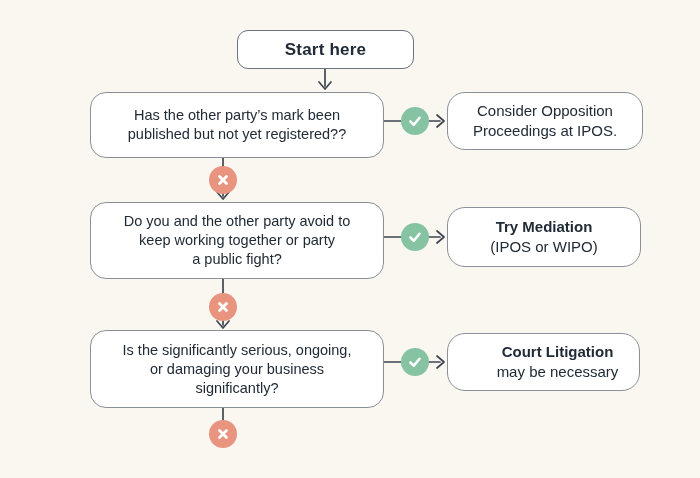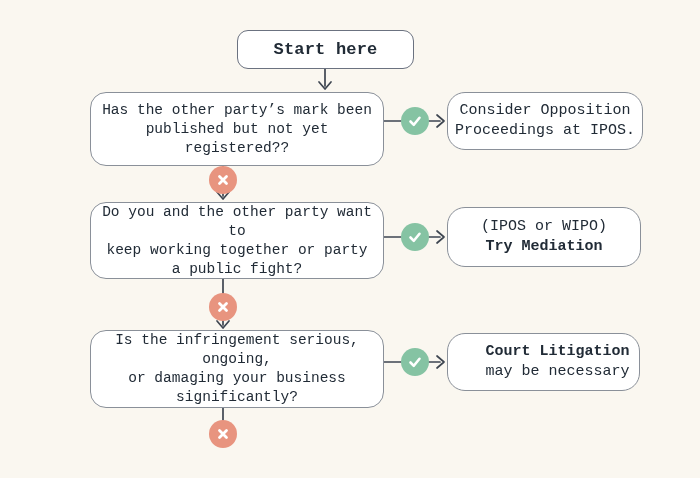--- a/index.html
+++ b/index.html
@@ -39,21 +39,20 @@
     stroke-linejoin:round;
   }
   .node{
     position:absolute;
     background:var(--node-fill);
     display:flex;
     flex-direction:column;
     justify-content:center;
     text-align:center;
     box-sizing:border-box;
-    font-family:Liberation Mono, monospace;
   }
   .start{
     left:237px;top:30px;width:177px;height:39px;
     border:1.6px solid var(--start-border);
     border-radius:11px;
     font-size:17px;
     font-weight:700;
     letter-spacing:.2px;
   }
   .question{
@@ -63,21 +62,21 @@
     line-height:19px;
     font-weight:400;
   }
   .outcome{
     border:1.3px solid var(--node-border);
     border-radius:18px;
     font-size:15px;
     line-height:20px;
     font-weight:400;
   }
-  .q1{left:90px;top:92px;width:294px;height:74px;}
+  .q1{left:90px;top:92px;width:294px;height:66px;}
   .o1{left:447px;top:92px;width:196px;height:58px;}
   .q2{left:90px;top:202px;width:294px;height:77px;}
   .o2{left:447px;top:207px;width:194px;height:60px;}
   .q3{left:90px;top:330px;width:294px;height:78px;}
   .o3{left:447px;top:333px;width:193px;height:58px;padding-left:28px;}
   .oline.strong{font-weight:700;}
   .badge{
     position:absolute;
     width:28px;height:28px;
     border-radius:50%;
@@ -133,41 +132,41 @@
     <div class="oline">Consider Opposition</div>
     <div class="oline">Proceedings at IPOS.</div>
   </div>
   <div class="badge no n1">
     <svg width="18" height="18" viewBox="0 0 18 18">
       <path d="M5.5 5.5 L12.5 12.5 M12.5 5.5 L5.5 12.5" stroke-width="2.8"></path>
     </svg>
   </div>
 
   <div class="node question q2">
-    <div class="qline">Do you and the other party want to</div>
+    <div class="qline">Do you and the other party avoid to</div>
     <div class="qline">keep working together or party</div>
     <div class="qline">a public fight?</div>
   </div>
   <div class="badge yes y2">
     <svg width="18" height="18" viewBox="0 0 18 18">
       <polyline points="4.5,9.5 7.8,12.8 13.5,5.8" stroke-width="2.6"></polyline>
     </svg>
   </div>
   <div class="node outcome o2">
+    <div class="oline strong">Try Mediation</div>
     <div class="oline">(IPOS or WIPO)</div>
-    <div class="oline strong">Try Mediation</div>
   </div>
   <div class="badge no n2">
     <svg width="18" height="18" viewBox="0 0 18 18">
       <path d="M5.5 5.5 L12.5 12.5 M12.5 5.5 L5.5 12.5" stroke-width="2.8"></path>
     </svg>
   </div>
 
   <div class="node question q3">
-    <div class="qline">Is the infringement serious, ongoing,</div>
+    <div class="qline">Is the significantly serious, ongoing,</div>
     <div class="qline">or damaging your business</div>
     <div class="qline">significantly?</div>
   </div>
   <div class="badge yes y3">
     <svg width="18" height="18" viewBox="0 0 18 18">
       <polyline points="4.5,9.5 7.8,12.8 13.5,5.8" stroke-width="2.6"></polyline>
     </svg>
   </div>
   <div class="node outcome o3">
     <div class="oline strong">Court Litigation</div>

